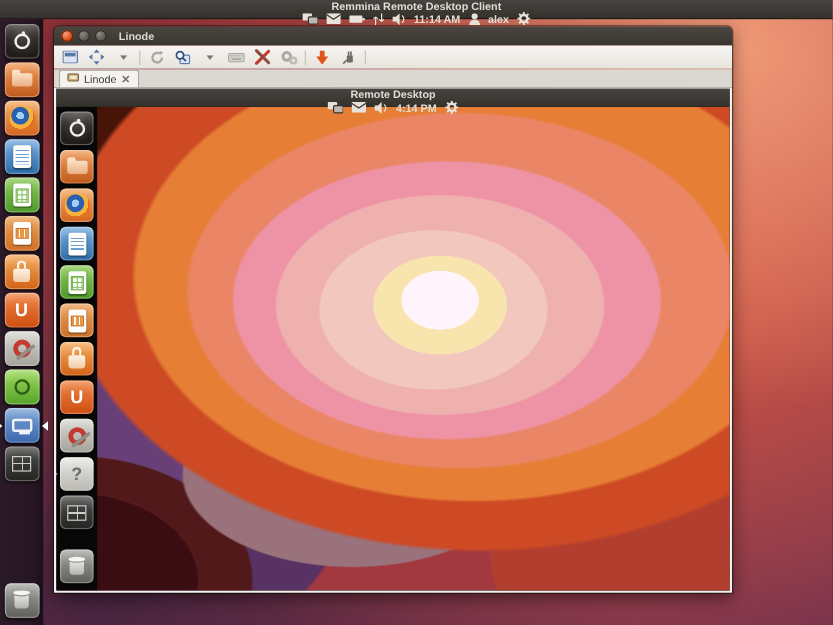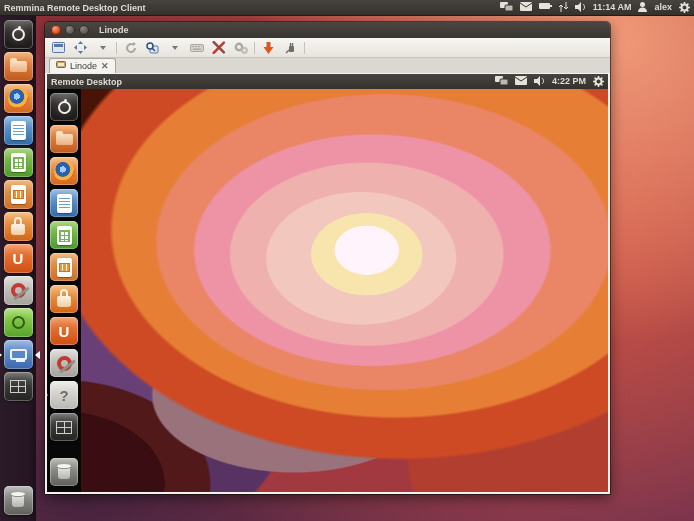--- a/index.html
+++ b/index.html
@@ -10,24 +10,24 @@
   .outer-wallpaper{position:absolute;inset:0;background-color:#7a3250;
     background-image:
       radial-gradient(ellipse 520px 430px at 88% 8%,  #f09a78, rgba(240,154,120,0) 70%),
       radial-gradient(ellipse 700px 520px at 78% 38%, #d85a44, rgba(216,90,68,0) 75%),
       radial-gradient(ellipse 620px 430px at 12% 96%, #47243f, rgba(71,36,63,0) 72%),
       linear-gradient(160deg,#8c3038 0%,#a03c44 45%,#6f2f4e 100%);}
 
   
   .panel{display:flex;align-items:center;height:16px;
     background:linear-gradient(#474340,#35322d);color:#dfdcd4;
-    font-size:9px;font-weight:bold;padding:0 4px;box-sizing:border-box;}
+    font-size:9px;font-weight:bold;padding:0 16px;box-sizing:border-box;flex-direction:column;}
   .top-panel{position:absolute;left:0;top:0;right:0;z-index:30;border-bottom:1px solid #1e1c19;}
   .panel .grow{flex:1;}
-  .panel-right{display:flex;align-items:flex-start;gap:7px;}
+  .panel-right{display:flex;align-items:center;gap:7px;}
   .panel-right svg{display:block;}
   .ptxt{white-space:nowrap;}
 
   
   .launcher{position:absolute;display:flex;flex-direction:column;align-items:center;
     gap:3px;padding:4px 0 0 0;box-sizing:border-box;}
   .launcher.outer{left:0;top:16px;bottom:0;width:36px;z-index:25;
     background:linear-gradient(90deg,#2b1a27 0%,#261523 80%,#1c0f1a 100%);}
   .launcher.inner{left:0;top:0;bottom:0;width:34px;background:#080808;gap:4px;z-index:5;}
   .tile{position:relative;width:29px;height:29px;border-radius:5px;flex:0 0 auto;
@@ -359,21 +359,21 @@
                 <rect width="12" height="9" rx="1" fill="#e6e2da"></rect>
                 <path d="M0 1l6 4 6-4" stroke="#35322d" fill="none"></path>
               </svg>
             </span>
           <span>
               <svg width="11" height="10" viewBox="0 0 11 10">
                 <path d="M0 3h3l3-3v10L3 7H0z" fill="#e6e2da"></path>
                 <path d="M8 2c2 1.5 2 4.5 0 6" stroke="#e6e2da" fill="none"></path>
               </svg>
             </span>
-          <span class="ptxt">4:22 PM</span>
+          <span class="ptxt">4:14 PM</span>
           <span>
               <svg width="11" height="11" viewBox="0 0 11 11">
                 <circle cx="5.5" cy="5.5" r="3" fill="none" stroke="#e6e2da" stroke-width="2"></circle>
                 <g stroke="#e6e2da" stroke-width="1.6">
                   <path d="M5.5 0v2M5.5 9v2M0 5.5h2M9 5.5h2M1.6 1.6l1.4 1.4M8 8l1.4 1.4M9.4 1.6L8 3M3 8l-1.4 1.4"></path>
                 </g>
               </svg>
             </span>
         </div>
       </div>

